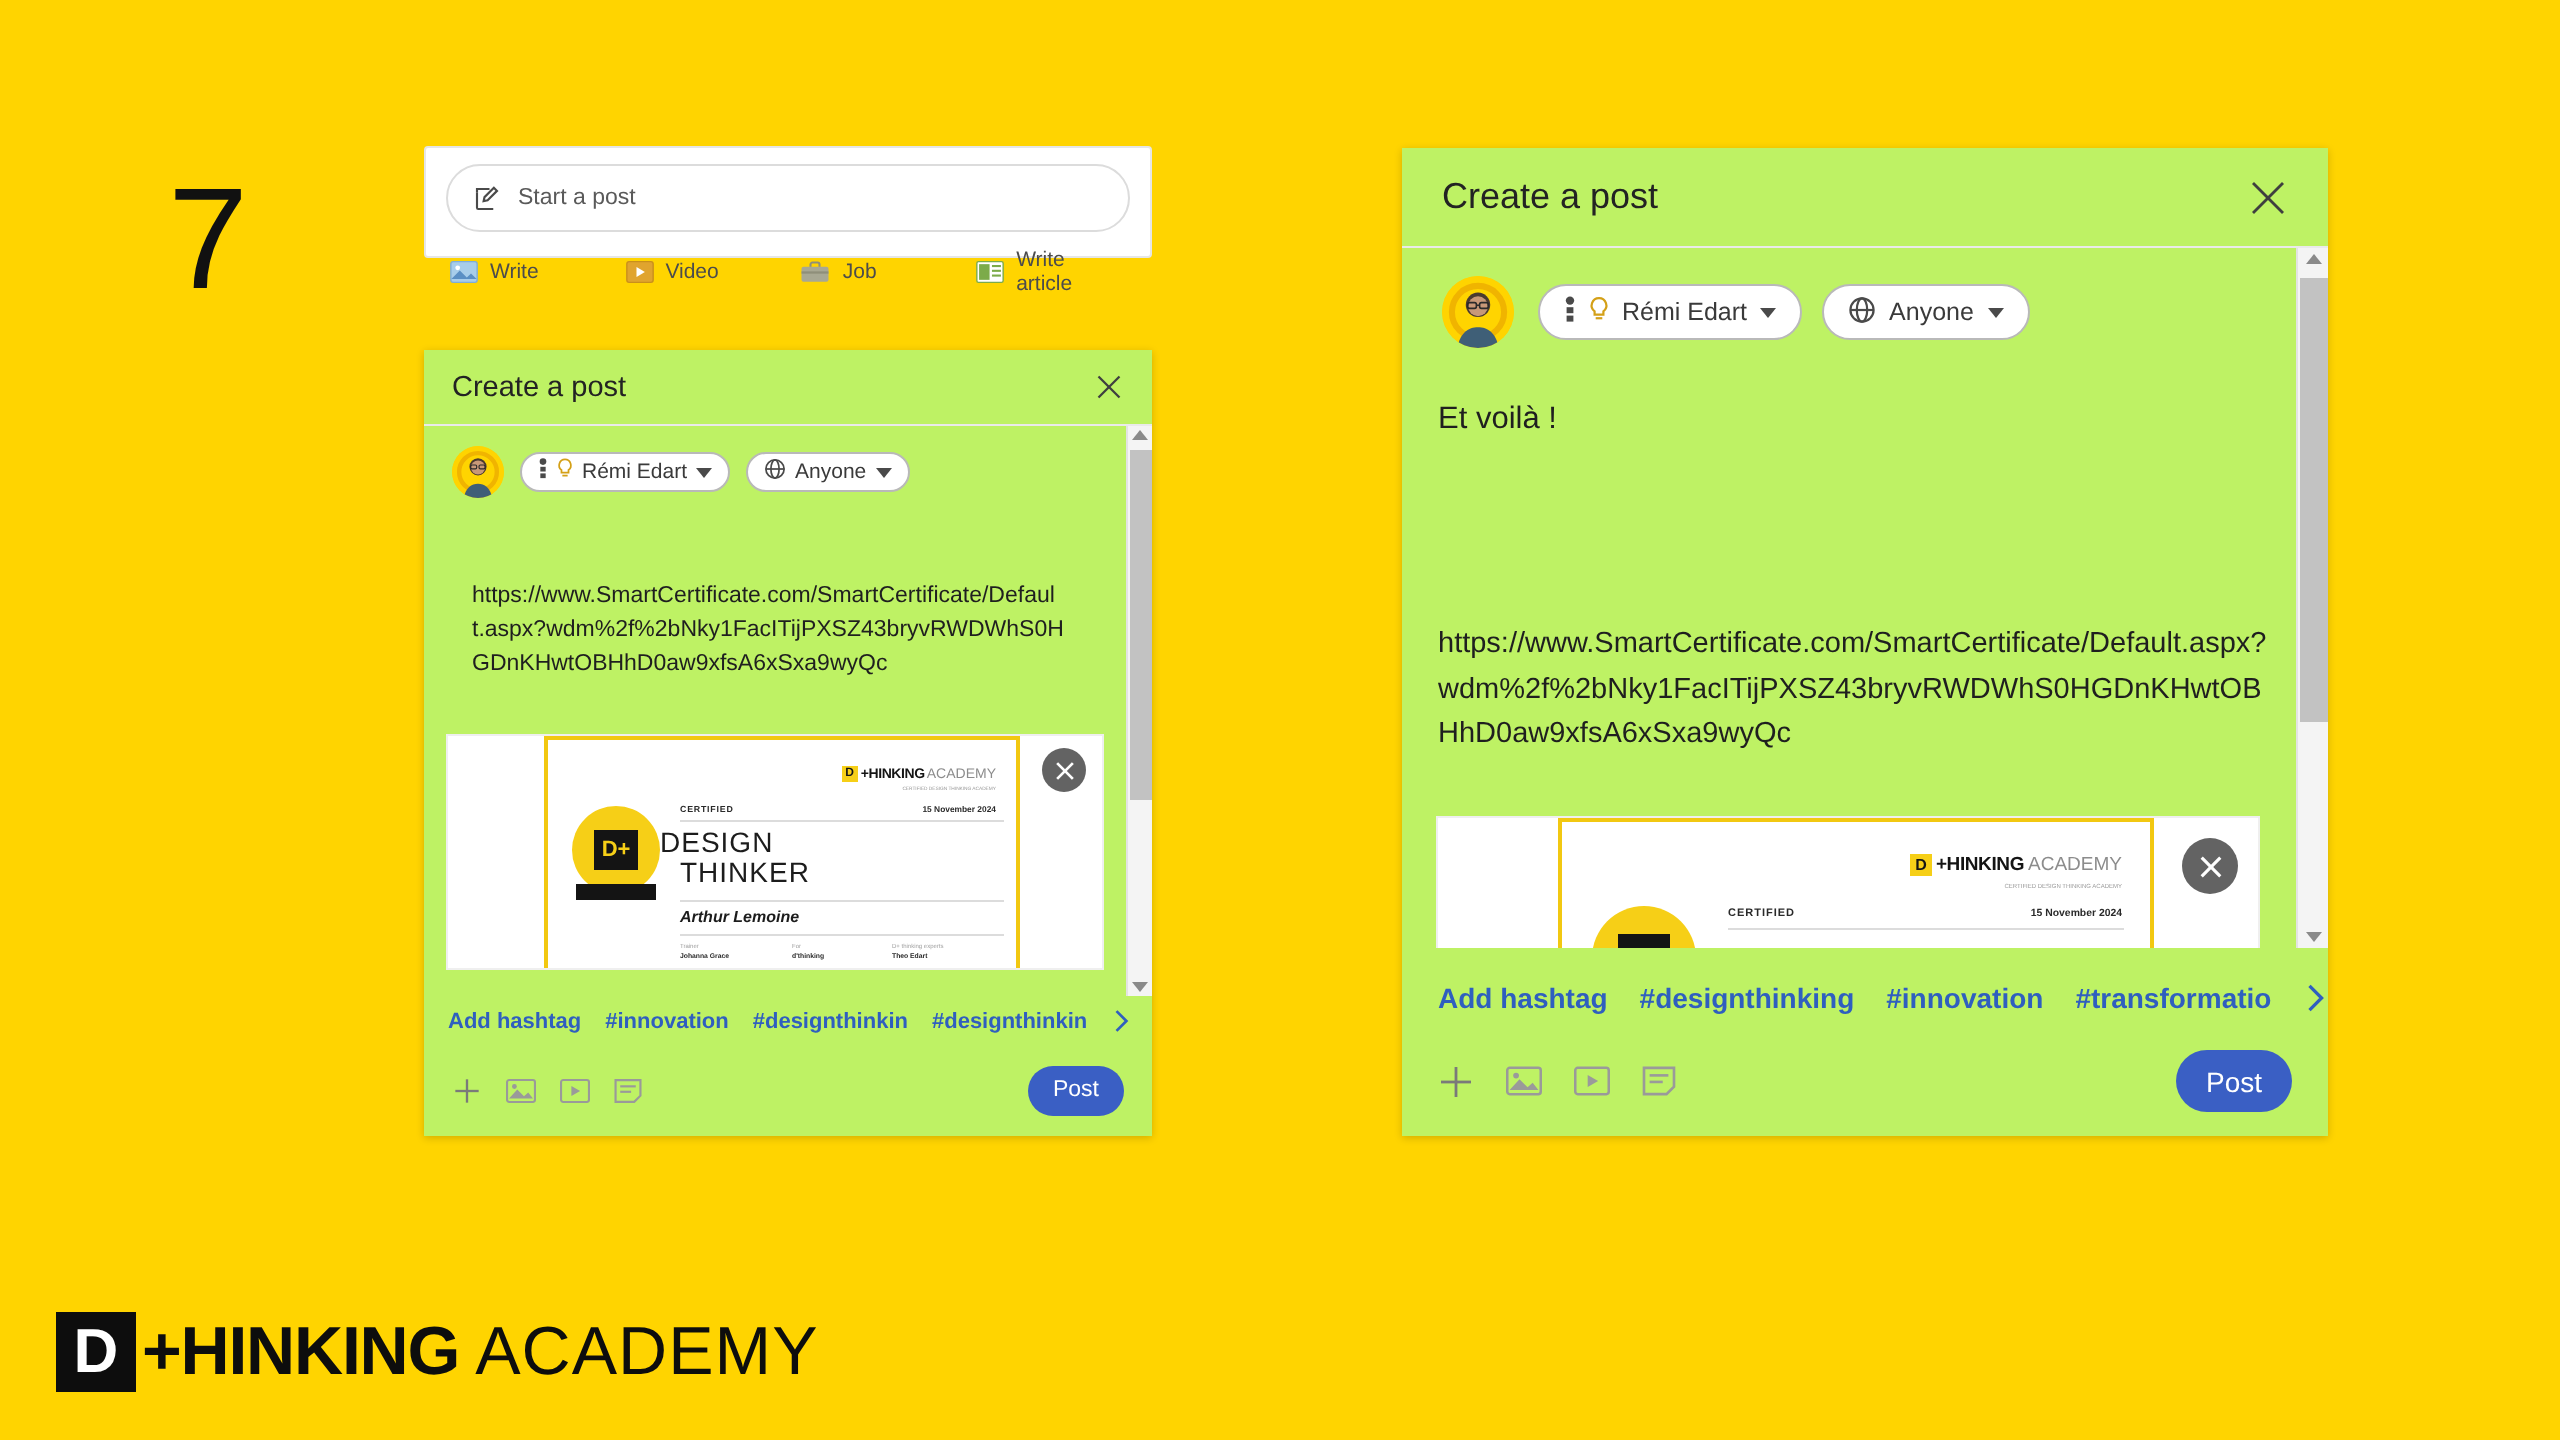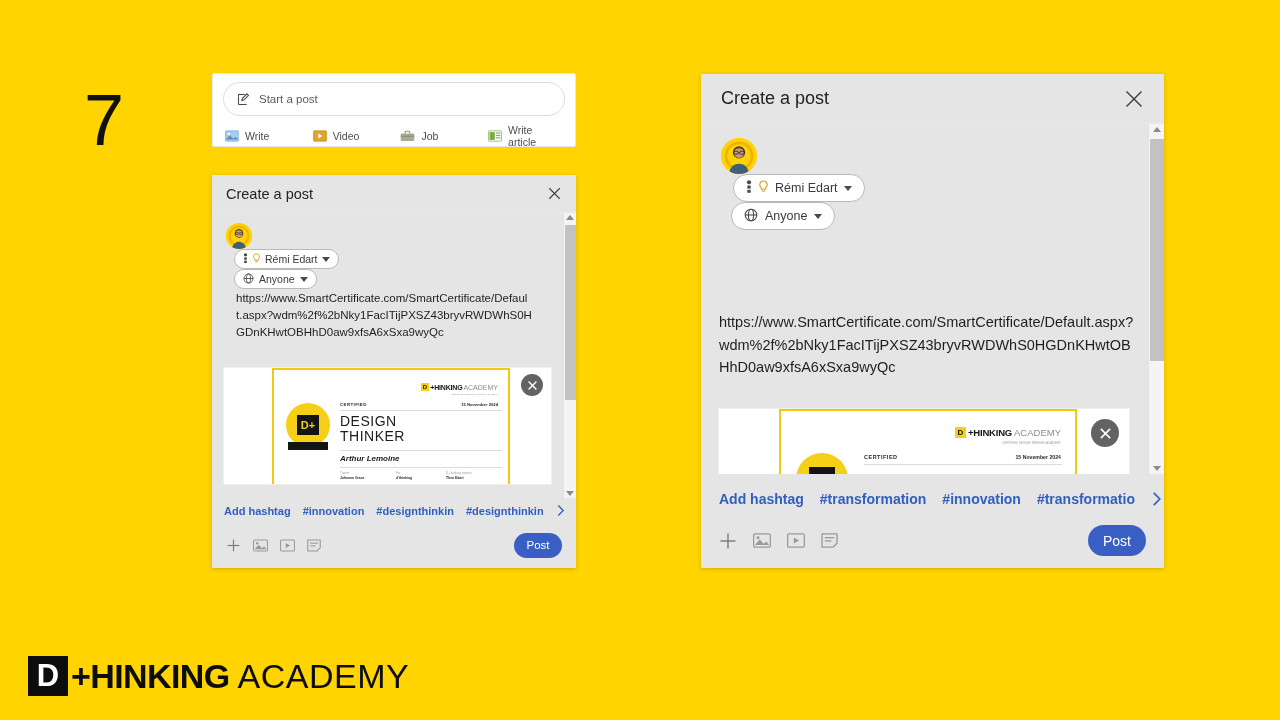--- a/index.html
+++ b/index.html
@@ -55,21 +55,21 @@
     line-height: 40px;
     font-family: "Liberation Sans", sans-serif;
   }
 
   
   .card { background: #fff; position: absolute; }
 
   
   #start-post-widget {
     left: 212px; top: 73px;
-    width: 364px; height: 74px;
+    width: 364px; height: 56px;
     border: 1px solid #e6e6e6;
     border-radius: 2px;
     padding: 8px 10px 0 10px;
   }
   .start-post-input {
     height: 34px;
     border: 1px solid #dcdcdc;
     border-radius: 17px;
     display: flex; align-items: center;
     padding: 0 12px;
@@ -83,29 +83,29 @@
     padding: 0 2px;
   }
   .share-item {
     display: flex; align-items: center;
     font-size: 10.5px; color: #4c4c4c;
     width: 88px;
   }
   .share-item .ic { margin-right: 6px; display: flex; }
 
   
-  .dialog { background: #e5e5e5; position: absolute; box-shadow: 0 1px 4px rgba(0,0,0,.18); }
+  .dialog { background: #bef264; position: absolute; box-shadow: 0 1px 4px rgba(0,0,0,.18); }
   .dlg-header {
     display: flex; align-items: center; justify-content: space-between;
     border-bottom: 1px solid #eaeaea;
   }
   .dlg-title { color: #232323; }
   .close-x { cursor: pointer; color: #3f3f3f; display: flex; }
 
-  .author-row { display: flex; align-items: flex-start; flex-direction: column; }
+  .author-row { display: flex; align-items: center; }
   .avatar {
     border-radius: 50%;
     background: #ffd400;
     overflow: hidden;
     position: relative;
     flex: none;
   }
   .pill {
     border: 1px solid #b9b9b9;
     border-radius: 20px;
@@ -314,21 +314,21 @@
 
       <div class="seal" style="left:12px; top:33px; width:44px; height:44px;">
         <div class="seal-core" style="width:22px;height:20px;font-size:11px;">D+</div>
       </div>
       <div style="position:absolute;left:14px;top:72px;width:40px;height:8px;background:#141414;"></div>
 
       <div class="cert-tiny" style="left:66px; top:32px; font-size:4.4px; letter-spacing:.4px;">CERTIFIED</div>
       <div class="cert-tiny" style="right:10px; top:32px; font-size:4.2px;">15 November 2024</div>
       <div class="cert-line" style="left:66px; top:40px; width:162px;"></div>
 
-      <div class="cert-big" style="left:66px; top:43px; font-size:14px; line-height:16px;">DESIGN</div>
+      <div class="cert-big" style="left:56px; top:43px; font-size:14px; line-height:16px;">DESIGN</div>
       <div class="cert-big" style="left:66px; top:58px; font-size:14px; line-height:16px;">THINKER</div>
 
       <div class="cert-line" style="left:66px; top:80px; width:162px;"></div>
       <div class="cert-name" style="left:66px; top:84px; font-size:8px;">Arthur Lemoine</div>
       <div class="cert-line" style="left:66px; top:97px; width:162px;"></div>
 
       <div class="cert-tiny" style="left:66px; top:101px; font-size:3px; color:#a0a0a0; font-weight:normal;">Trainer</div>
       <div class="cert-tiny" style="left:66px; top:106px; font-size:3.4px;">Johanna Grace</div>
       <div class="cert-tiny" style="left:122px; top:101px; font-size:3px; color:#a0a0a0; font-weight:normal;">For</div>
       <div class="cert-tiny" style="left:122px; top:106px; font-size:3.4px;">d'thinking</div>
@@ -446,20 +446,21 @@
             <ellipse cx="7" cy="7" rx="2.6" ry="5.8"></ellipse>
             <line x1="1.2" y1="7" x2="12.8" y2="7"></line>
         </svg>
       </span>
       <span>Anyone</span>
       <span class="caret"></span>
     </div>
   </div>
 
   <div class="body-text" style="position:absolute; left:18px; top:124px; width:420px; font-size:15.5px; line-height:24px;">
+    <div>Et voilà !</div>
   </div>
 
   <div class="url-text" style="position:absolute; left:18px; top:237px; width:418px; font-size:14.5px; line-height:22.5px;">https://www.SmartCertificate.com/SmartCertificate/Default.aspx?wdm%2f%2bNky1FacITijPXSZ43bryvRWDWhS0HGDnKHwtOBHhD0aw9xfsA6xSxa9wyQc</div>
 
   <div class="cert-wrap" style="position:absolute; left:17px; top:334px; width:412px; height:66px; border:1px solid #efefef; border-bottom:none;">
     <div class="cert-inner" style="left:60px; top:0px; width:298px; height:120px;">
       <div class="cert-brand" style="right:14px; top:16px;">
         <span class="cert-brand-d" style="width:11px;height:11px;font-size:8px;">D</span>
         <span style="font-size:9.5px;font-weight:bold;color:#141414;margin-left:2px;letter-spacing:-.2px;">+HINKING</span>
         <span style="font-size:9.5px;font-weight:300;color:#8c8c8c;margin-left:2px;">ACADEMY</span>
@@ -478,21 +479,21 @@
     <div class="cert-remove" style="right:10px; top:10px; width:28px; height:28px;">
       <svg width="13" height="13" viewBox="0 0 14 14" stroke="#fff" stroke-width="1.7">
         <line x1="2" y1="2" x2="12" y2="12"></line>
           <line x1="12" y1="2" x2="2" y2="12"></line>
       </svg>
     </div>
   </div>
 
   <div class="hash-row" style="position:absolute; left:0; top:417px; width:463px; padding:0 18px; font-size:14px; gap:16px;">
     <span>Add hashtag</span>
-    <span>#transformation</span>
+    <span>#designthinking</span>
     <span>#innovation</span>
     <span>#transformatio</span>
     <span style="margin-left:auto;display:flex;">
       <svg width="11" height="16" viewBox="0 0 10 14" fill="none" stroke="#2f5fbf" stroke-width="1.5">
         <path d="M2.5 1.5 L8 7 L2.5 12.5"></path>
       </svg>
     </span>
   </div>
 
   <div class="dlg-toolbar" style="position:absolute; left:0; bottom:0; width:463px; height:55px; padding:0 18px; gap:16px;">

